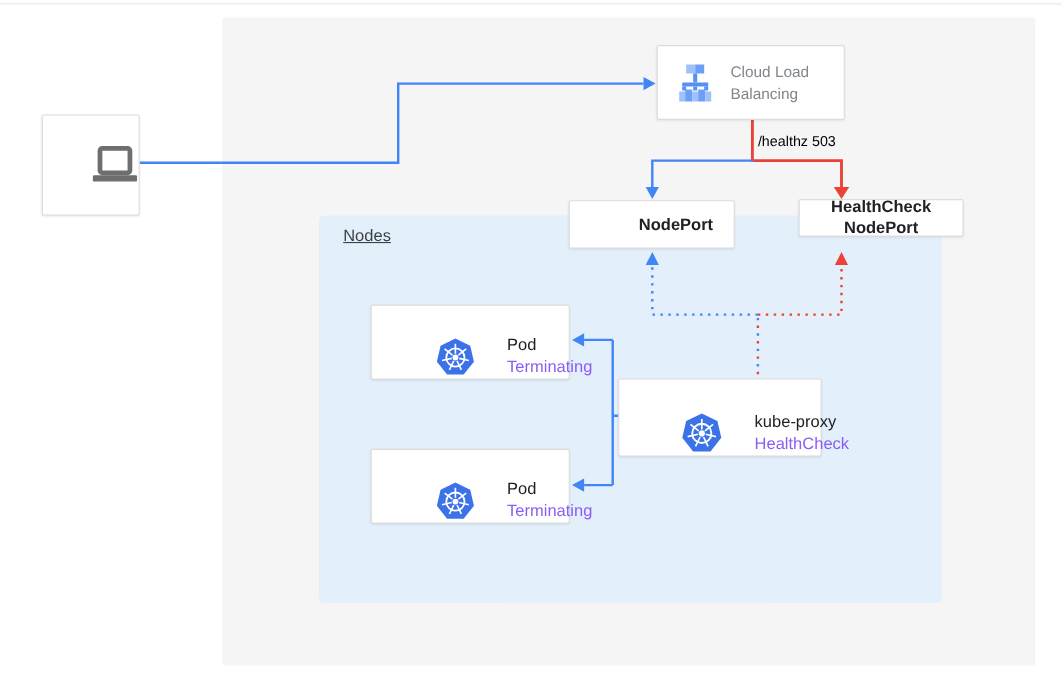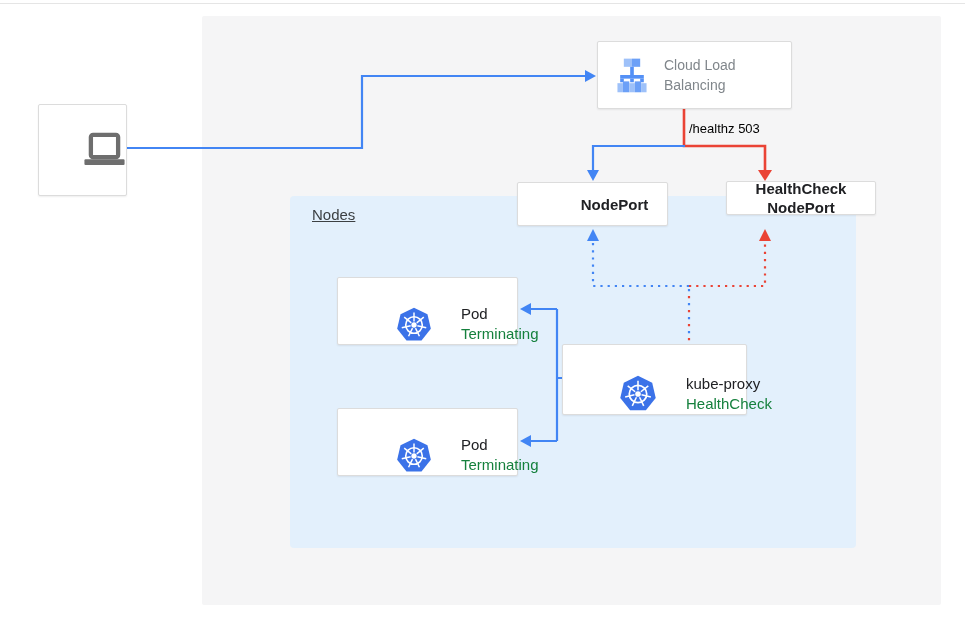--- a/index.html
+++ b/index.html
@@ -9,35 +9,35 @@
   }
   .top-rule{position:absolute;left:0;top:3px;width:965px;height:1px;background:#e5e5e5;}
   .panel{position:absolute;left:202px;top:16px;width:739px;height:589px;background:#f5f5f6;border-radius:2px;}
   .nodes-container{position:absolute;left:290px;top:196px;width:566px;height:352px;background:#e3f0fc;border-radius:4px;}
   .nodes-label{position:absolute;left:22px;top:10px;font-size:15px;color:#3c4043;text-decoration:underline;}
   .node{
     position:absolute;background:#fff;border:1px solid #dcdcdc;border-radius:2px;
     box-shadow:0 1px 2px rgba(0,0,0,0.07);box-sizing:border-box;z-index:3;padding-left:44px;
   }
   .laptop-node{left:38px;top:104px;width:89px;height:92px;display:flex;align-items:center;justify-content:center;}
-  .clb-node{left:597px;top:41px;width:195px;height:68px;display:flex;align-items:center;gap:12px;padding-left:14px;}
+  .clb-node{left:597px;top:41px;width:171px;height:68px;display:flex;align-items:center;gap:12px;padding-left:14px;}
   .clb-label{font-size:14px;line-height:20px;color:#80868b;width:86px;}
   .port-node{display:flex;align-items:center;justify-content:center;text-align:center;
     font-size:15px;font-weight:bold;color:#202124;line-height:19px;}
   .nodeport-node{left:517px;top:182px;width:151px;height:44px;}
   .hc-nodeport-node{left:690px;top:181px;width:150px;height:34px;padding:0 20px;margin-left:36px;}
   .workload-node{display:flex;align-items:flex-end;}
   .pod1-node{left:337px;top:277px;width:181px;height:68px;}
   .pod2-node{left:337px;top:408px;width:181px;height:68px;}
   .kubeproxy-node{left:562px;top:344px;width:185px;height:71px;}
   .workload-icon{flex:0 0 auto;margin-left:13px;}
   .kubeproxy-node .workload-icon{margin-left:11px;}
   .workload-text{margin-left:28px;}
   .workload-title{font-size:15px;color:#202124;line-height:21px;}
-  .workload-sub{font-size:15px;color:#15803d;line-height:20px;}
+  .workload-sub{font-size:15px;color:#8b5cf6;line-height:20px;}
   .healthz-label{position:absolute;left:689px;top:121px;font-size:13px;font-weight:normal;color:#000000;z-index:3;}
   .wires{position:absolute;left:0;top:0;width:965px;height:623px;z-index:2;pointer-events:none;}
 </style>
 </head>
 <body>
 
 <div class="stage">
 
   <div class="top-rule"></div>
   <div class="panel"></div>

